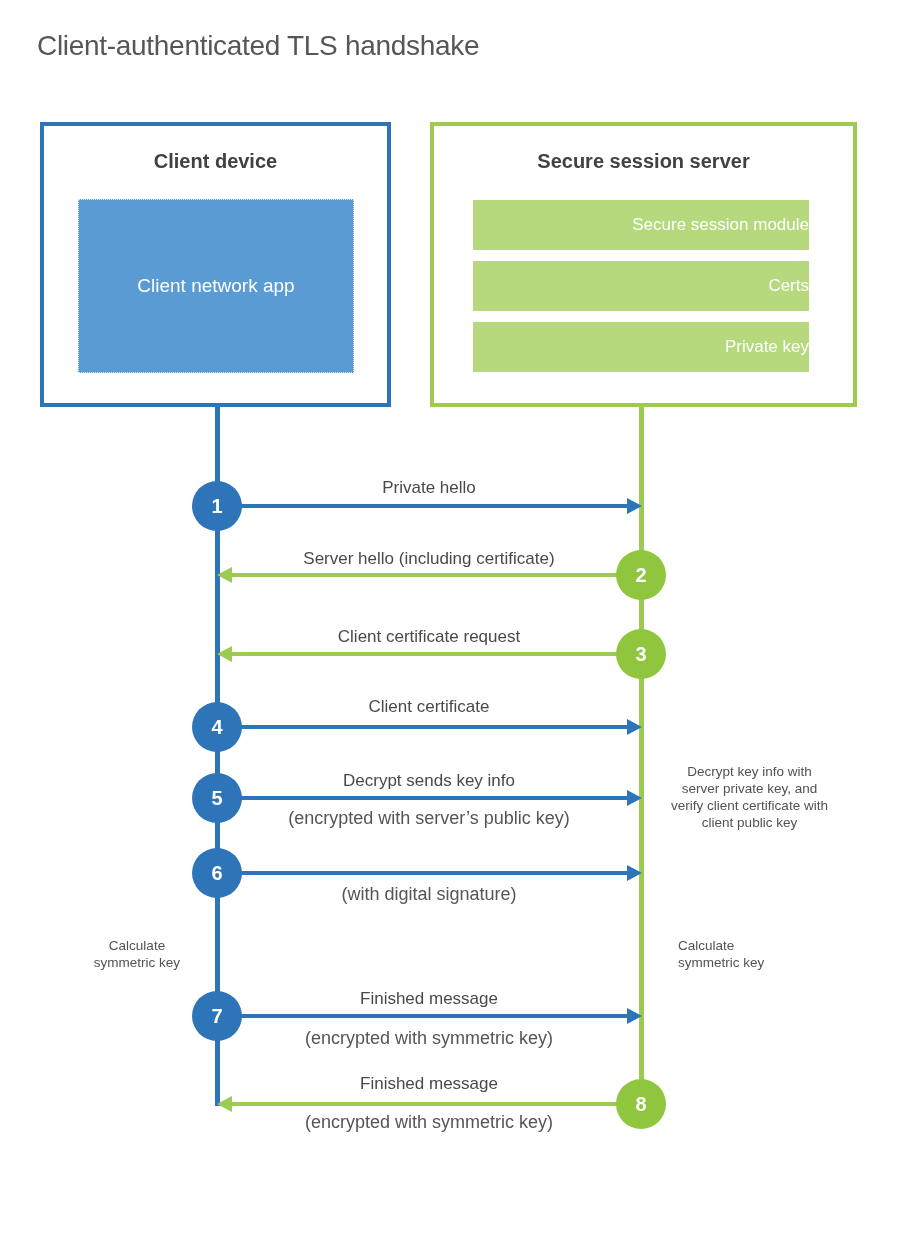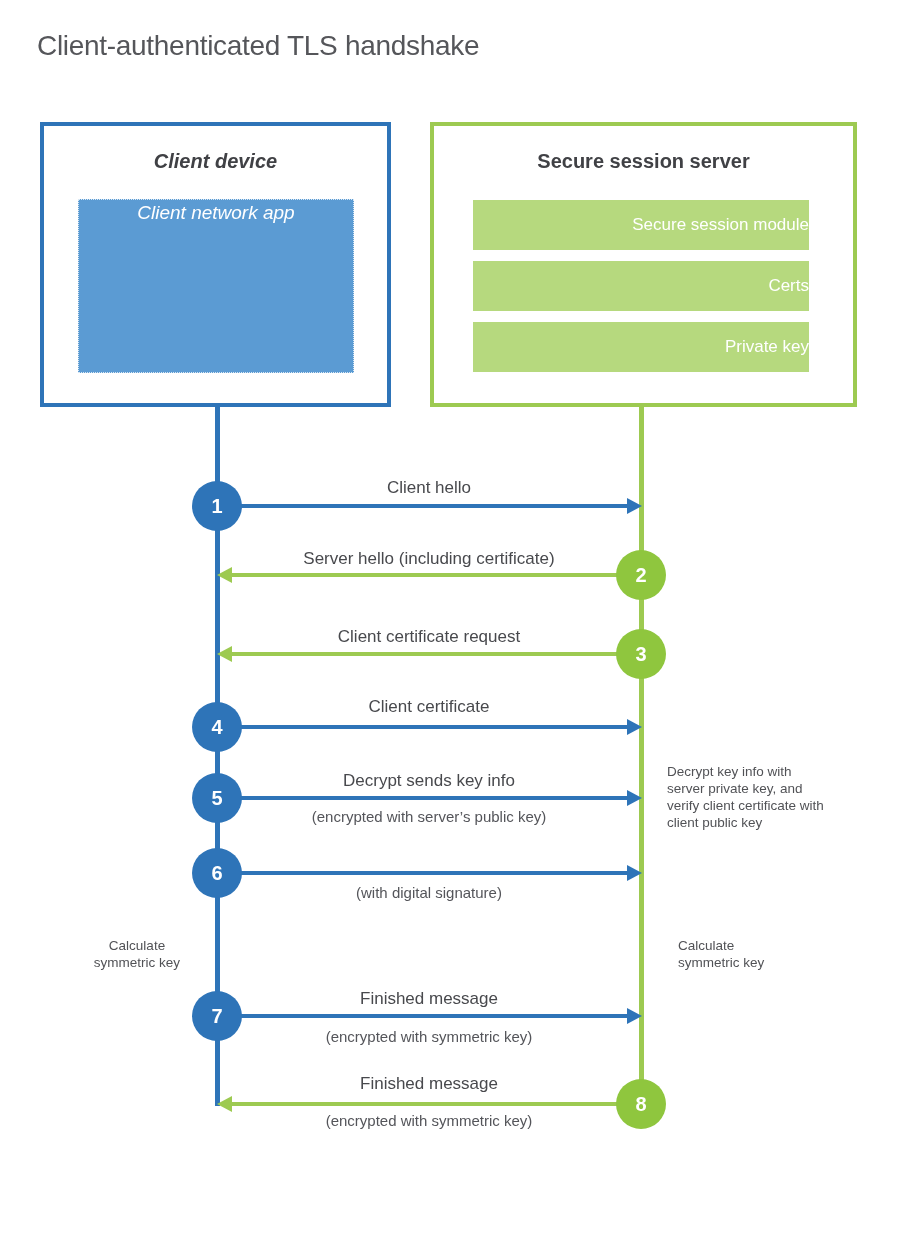--- a/index.html
+++ b/index.html
@@ -14,30 +14,30 @@
   .abs { position: absolute; }
 
   .page-title {
     left: 37px; top: 30px;
     font-size: 28px; font-weight: 400; letter-spacing: -0.3px;
     color: #55565a;
   }
 
   
   .actor-box { box-sizing: border-box; background: #ffffff; }
-  .client-box { left: 40px; top: 122px; width: 351px; height: 285px; border: 4px solid #2e74b8; font-style: italic; }
+  .client-box { left: 40px; top: 122px; width: 351px; height: 285px; border: 4px solid #2e74b8; }
   .server-box { left: 430px; top: 122px; width: 427px; height: 285px; border: 4px solid #9dca51; }
   .actor-title {
     position: absolute; left: 0; top: 24px; width: 100%;
     text-align: center; font-size: 20px; font-weight: 700; color: #404145;
   }
   .app-box {
     position: absolute; left: 34px; top: 73px; width: 276px; height: 174px;
     background: #5b9bd3; border: 1px dotted #d9e8f5; box-sizing: border-box;
-    display: flex; justify-content: center; text-align: center;
+    display: flex; align-items: center; justify-content: center; text-align: center;
     color: #ffffff; font-size: 19px; line-height: 1.4;
   }
   .app-box .app-text { width: 180px; }
   .module-bar {
     position: absolute; left: 39px; width: 336px; height: 50px;
     background: #b6d97e;
     display: flex; align-items: center; justify-content: flex-end;
     color: #ffffff; font-size: 17px;
   }
   .bar-0 { top: 74px; }
@@ -74,26 +74,26 @@
     border-top: 8px solid transparent; border-bottom: 8px solid transparent;
   }
 
   
   .msg-label {
     left: 217px; width: 424px; text-align: center;
     font-size: 17px; color: #48494d;
   }
   .msg-sublabel {
     left: 217px; width: 424px; text-align: center;
-    font-size: 15px; color: #54555a;
+    font-size: 18px; color: #54555a;
   }
 
   
   .side-note { font-size: 13.5px; line-height: 17px; color: #515256; }
-  .note-decrypt { left: 667px; top: 763px; width: 165px; text-align: left; }
+  .note-decrypt { left: 667px; top: 763px; width: 165px; text-align: center; }
   .note-calc-left  { left: 84px;  top: 937px; width: 106px; text-align: center; }
   .note-calc-right { left: 678px; top: 937px; width: 110px; text-align: left; }
 </style>
 </head>
 <body>
 
 <div id="canvas">
 
   <div class="abs page-title">Client-authenticated TLS handshake</div>
 
@@ -113,21 +113,21 @@
       <span>Private key</span>
     </div>
     <div class="module-bar bar-1">
       <span>Certs</span>
     </div>
   </div>
 
   <div class="abs lifeline blue"></div>
   <div class="abs lifeline green"></div>
 
-  <div class="abs msg-label" style="top:478px">Client hello</div>
+  <div class="abs msg-label" style="top:478px">Private hello</div>
   <div class="abs arrow blue" style="top:504px">
     <span class="head right"></span>
   </div>
   <div class="abs step-circle blue" style="top:481px">1</div>
 
   <div class="abs msg-label" style="top:549px">Server hello (including certificate)</div>
   <div class="abs arrow green" style="top:573px">
     <span class="head left"></span>
   </div>
   <div class="abs step-circle green" style="top:550px">2</div>

